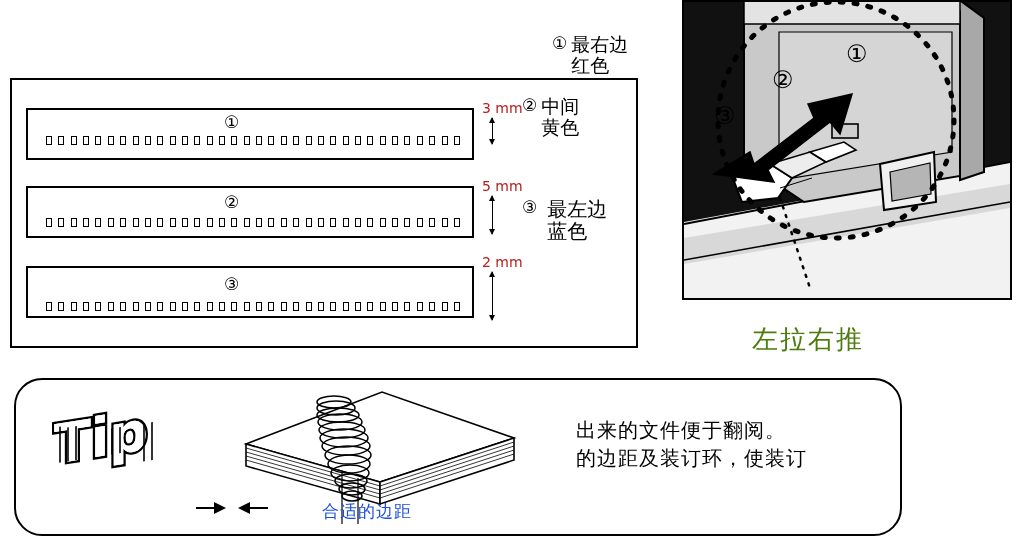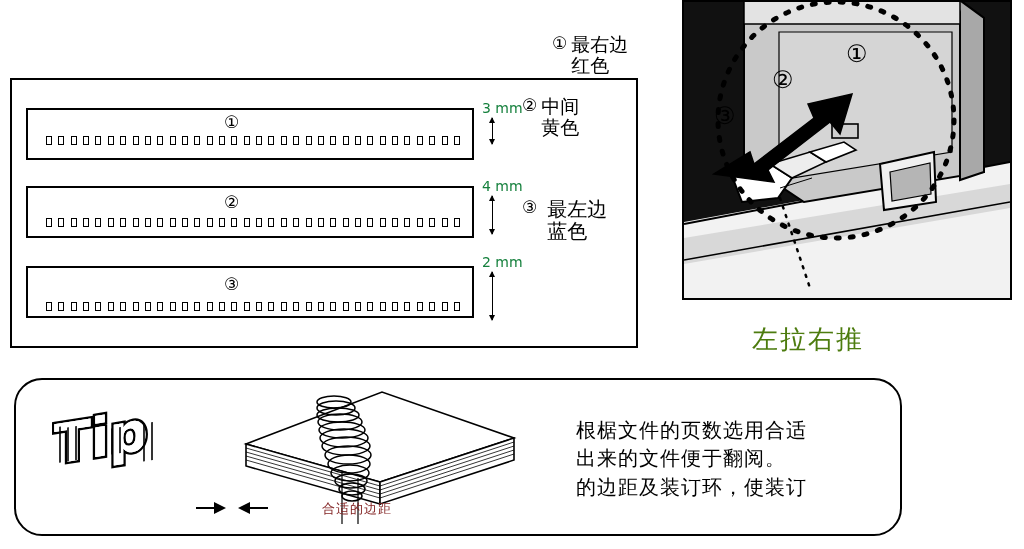--- a/index.html
+++ b/index.html
@@ -77,21 +77,21 @@
 
   
   .measure {
     position: absolute;
     width: 60px;
     text-align: left;
   }
   .measure .mval {
     font-size: 14px;
     letter-spacing: 0px;
-    color: #15803d;
+    color: #b91c1c;
     white-space: nowrap;
     margin-top: 40px;
   }
   .arrow-v {
     position: absolute;
     width: 1px;
     background: #000;
     left: 10px;
   }
   .arrow-v:before, .arrow-v:after {
@@ -184,22 +184,22 @@
     width: 320px;
     font-size: 20px;
     line-height: 1.42;
     color: #000;
     letter-spacing: 1px;
   }
   #margin-label {
     position: absolute;
     left: 322px;
     top: 500px;
-    font-size: 13px;
-    color: #7f1d1d;
+    font-size: 17px;
+    color: #1d4ed8;
     letter-spacing: 1px;
   }
 </style>
 </head>
 <body>
 
 <div class="stage">
 
   <div id="left-panel">
 
@@ -321,21 +321,21 @@
           <span class="punch"></span>
           <span class="punch"></span>
       </div>
     </div>
 
     <div class="measure" id="m1">
       <span class="mval">3 mm</span>
       <span class="arrow-v"></span>
     </div>
     <div class="measure" id="m2">
-      <span class="mval">4 mm</span>
+      <span class="mval">5 mm</span>
       <span class="arrow-v"></span>
     </div>
     <div class="measure" id="m3">
       <span class="mval">2 mm</span>
       <span class="arrow-v"></span>
     </div>
   </div>
 
   <div class="legend-item" id="legend-1">
     <span class="lnum">①</span><span class="ltext"><span>最右边</span><br><span>红色</span></span>
@@ -448,21 +448,20 @@
     <div style="position:absolute;left:176px;top:114px;width:140px;height:30px;">
       <svg width="140" height="30" viewBox="0 0 140 30">
         <line x1="4" y1="14" x2="28" y2="14" stroke="#000" stroke-width="2"></line>
         <polygon points="34,14 22,8 22,20" fill="#000"></polygon>
         <line x1="76" y1="14" x2="52" y2="14" stroke="#000" stroke-width="2"></line>
         <polygon points="46,14 58,8 58,20" fill="#000"></polygon>
       </svg>
     </div>
 
     <div id="tip-text">
-      <div>根椐文件的页数选用合适</div>
       <div>出来的文件便于翻阅。</div>
       <div>的边距及装订环，使装订</div>
     </div>
   </div>
 
   <div id="margin-label">合适的边距</div>
 
 </div>
 
 </body></html>

